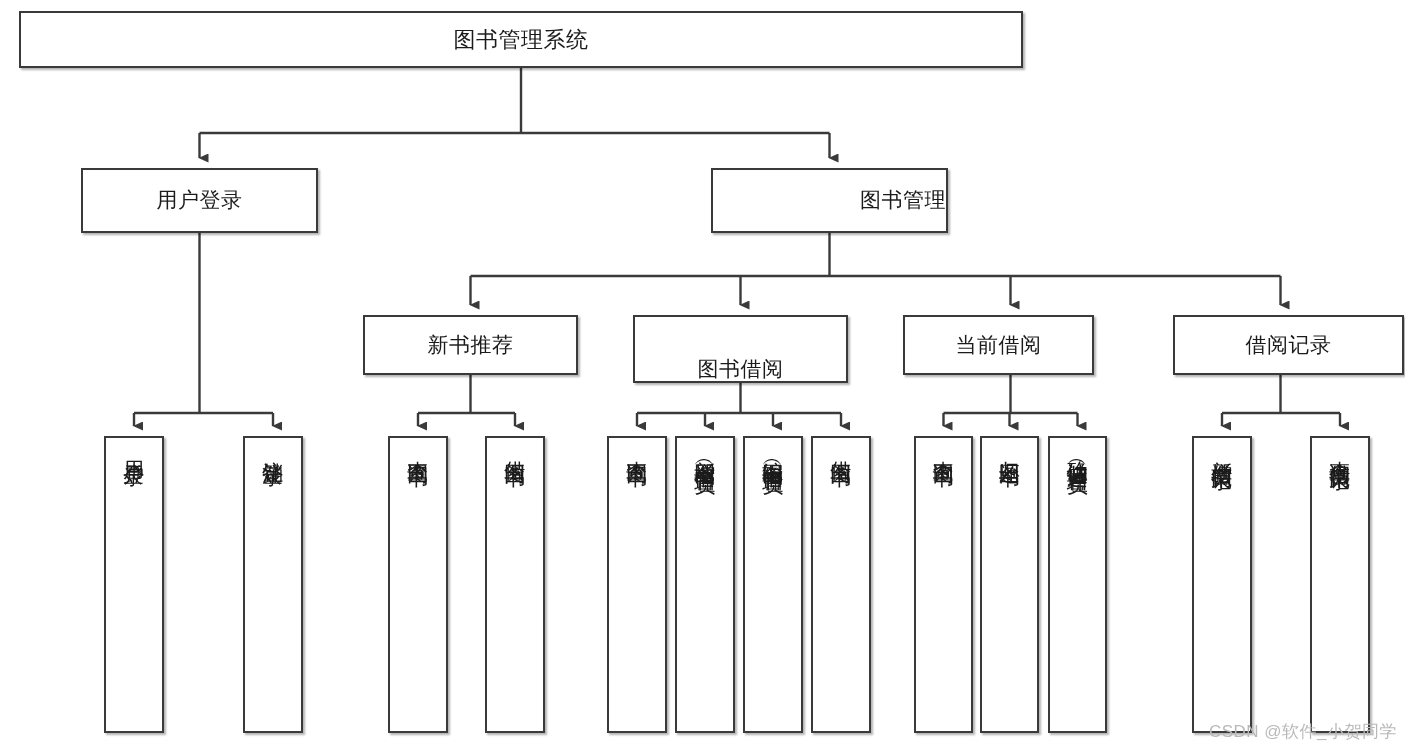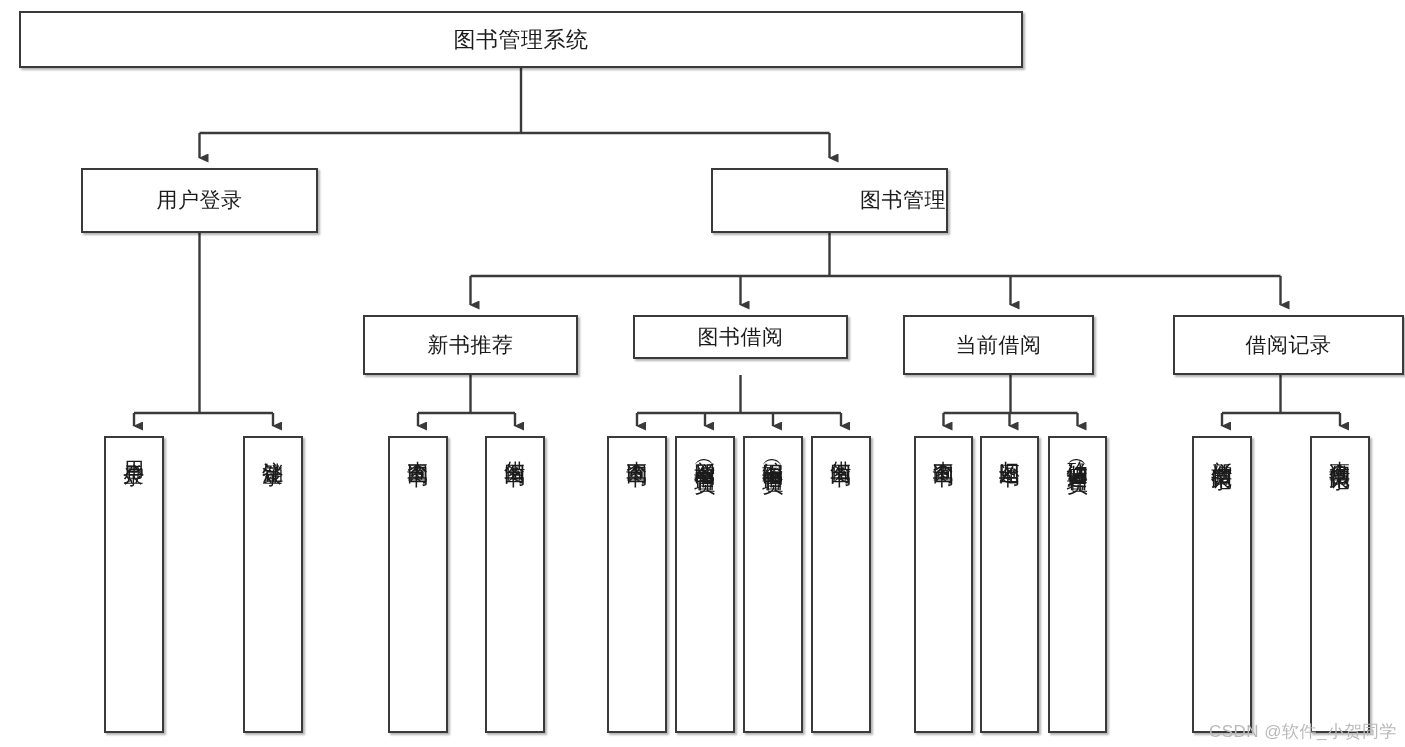--- a/index.html
+++ b/index.html
@@ -123,21 +123,21 @@
       </div>
       <div class="node l2" style="left: 81px; top: 168px; width: 237px; height: 65px;">
         <span class="lbl">用户登录</span>
       </div>
       <div class="node l2" style="left: 711px; top: 168px; width: 237px; height: 65px; justify-content: flex-end;">
         <span class="lbl">图书管理</span>
       </div>
       <div class="node l3" style="left: 363px; top: 315px; width: 215px; height: 60px; font-family: Liberation Serif, serif;">
         <span class="lbl">新书推荐</span>
       </div>
-      <div class="node l3" style="left: 633px; top: 315px; width: 215px; height: 44px;">
+      <div class="node l3" style="left: 633px; top: 315px; width: 215px; height: 68px; align-items: flex-end;">
         <span class="lbl">图书借阅</span>
       </div>
       <div class="node l3" style="left: 903px; top: 315px; width: 191px; height: 60px;">
         <span class="lbl">当前借阅</span>
       </div>
       <div class="node l3" style="left: 1173px; top: 315px; width: 231px; height: 60px;">
         <span class="lbl">借阅记录</span>
       </div>
       <div class="node leaf vert" style="left: 104px; top: 436px; width: 60px; height: 297px;">
         <span class="lbl">用户登录</span>

